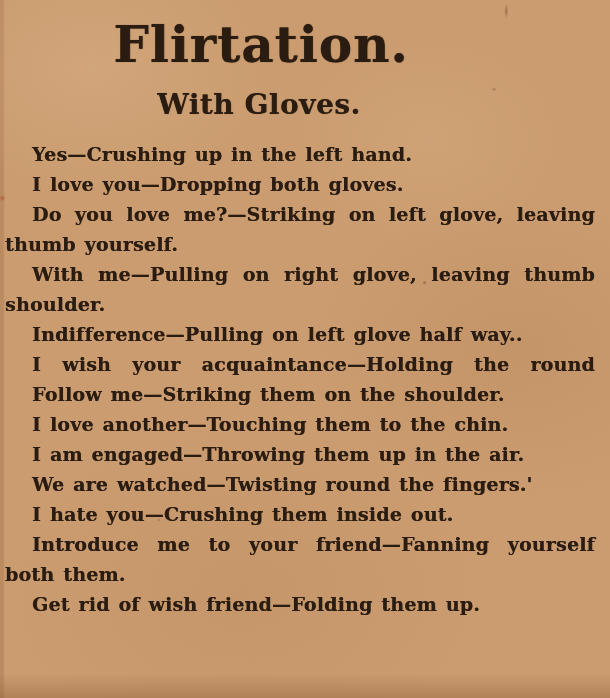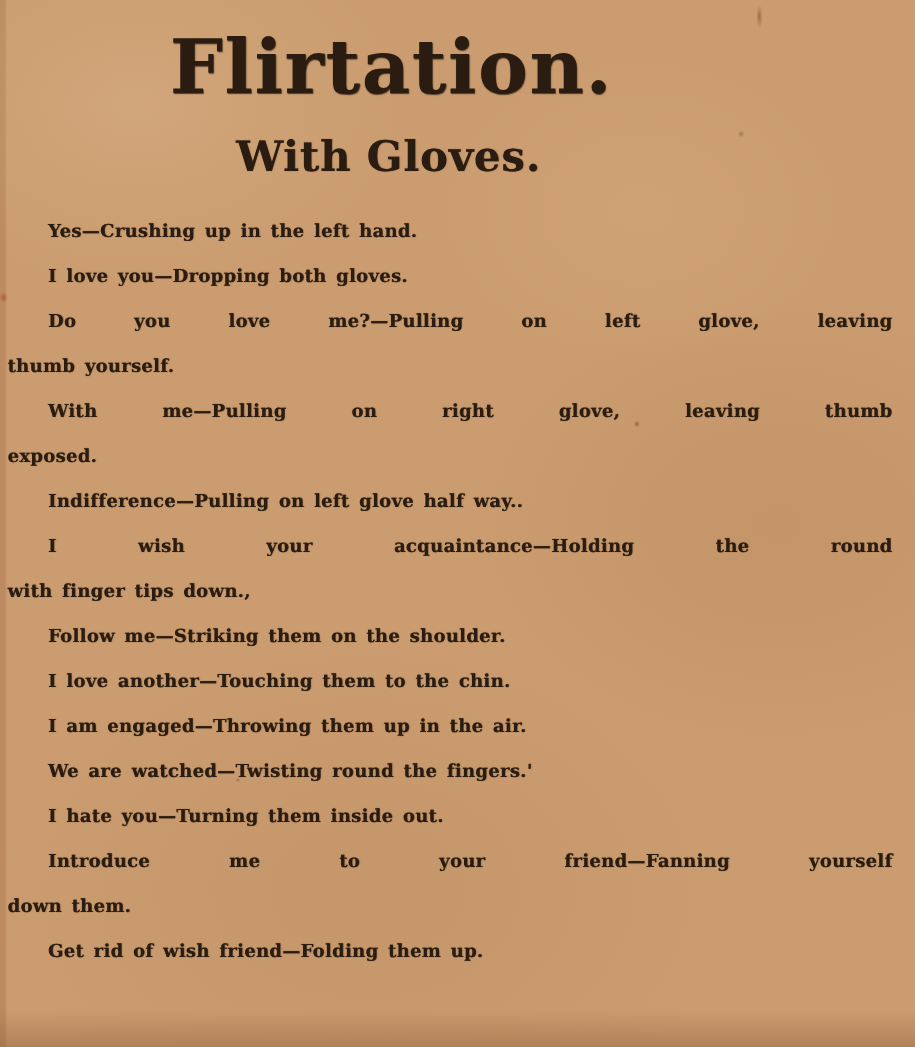--- a/index.html
+++ b/index.html
@@ -46,21 +46,21 @@
     margin: 14px 0 0 0;
     font-size: 28px;
     line-height: 34px;
     text-align: center;
     transform: translateX(-46px);
     letter-spacing: 0.5px;
     text-shadow: 0.3px 0.3px 0.7px rgba(32,18,8,.7);
   }
   .bodytext {
     margin: 17px 15px 0 5px;
-    font-size: 12px;
+    font-size: 19px;
     line-height: 30px;
     letter-spacing: 0.2px;
     word-spacing: 2px;
     text-shadow: 0.3px 0.3px 0.6px rgba(32,18,8,.7);
   }
   .line { white-space: normal; }
   .line.indent { text-indent: 27px; }
   .line.justify {
     text-align: justify;
     text-align-last: justify;
@@ -69,29 +69,28 @@
 </style>
 </head>
 <body>
 
 <div class="page">
   <h1 class="title">Flirtation.</h1>
   <h2 class="subtitle">With Gloves.</h2>
   <div class="bodytext" id="lines">
       <div class="line indent">Yes—Crushing up in the left hand.</div>
       <div class="line indent">I love you—Dropping both gloves.</div>
-      <div class="line indent justify">Do you love me?—Pulling on left glove, leaving</div>
+      <div class="line indent justify">Do you love me?—Striking on left glove, leaving</div>
       <div class="line">thumb yourself.</div>
       <div class="line indent justify">With me—Pulling on right glove, leaving thumb</div>
-      <div class="line">exposed.</div>
+      <div class="line">shoulder.</div>
       <div class="line indent">Indifference—Pulling on left glove half way..</div>
       <div class="line indent justify">I wish your acquaintance—Holding the round</div>
-      <div class="line">with finger tips down.,</div>
       <div class="line indent">Follow me—Striking them on the shoulder.</div>
       <div class="line indent">I love another—Touching them to the chin.</div>
       <div class="line indent">I am engaged—Throwing them up in the air.</div>
       <div class="line indent">We are watched—Twisting round the fingers.'</div>
-      <div class="line indent">I hate you—Turning them inside out.</div>
+      <div class="line indent">I hate you—Crushing them inside out.</div>
       <div class="line indent justify">Introduce me to your friend—Fanning yourself</div>
-      <div class="line">down them.</div>
+      <div class="line">both them.</div>
       <div class="line indent">Get rid of wish friend—Folding them up.</div>
     </div>
 </div>
 
 </body></html>

